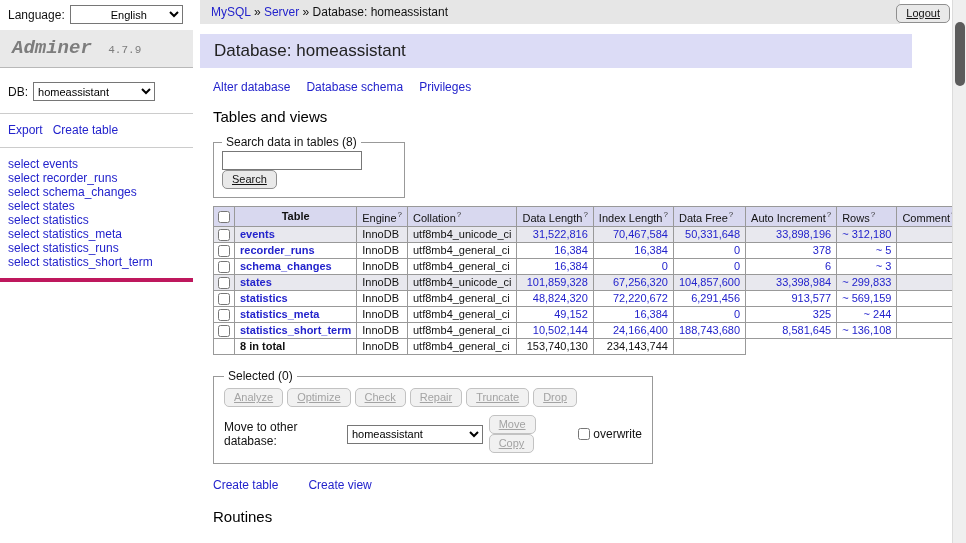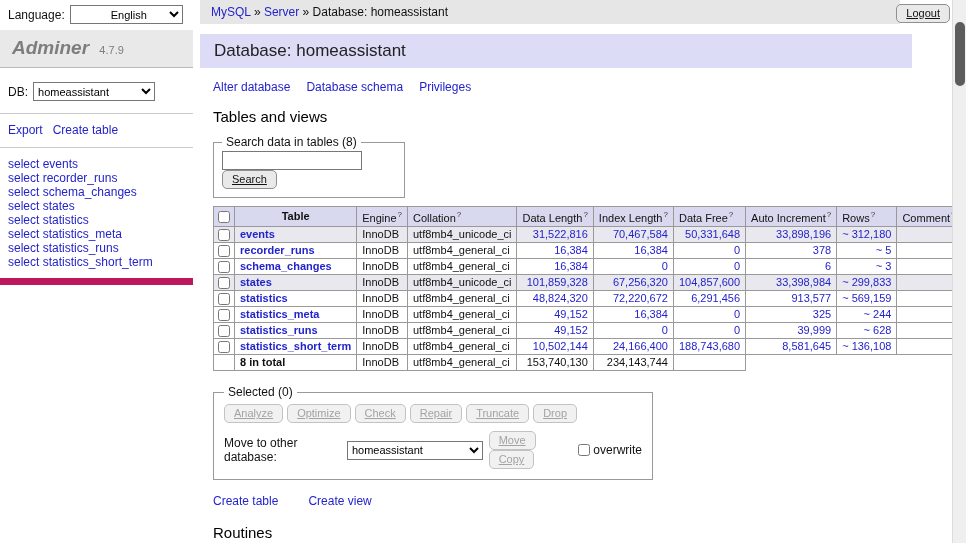--- a/index.html
+++ b/index.html
@@ -25,29 +25,29 @@
     position: absolute; left: 200px; top: 0; width: 700px; height: 24px;
     background: #e6e6e6; line-height: 24px; padding: 0 11px; white-space: nowrap;
   }
   .breadcrumb .sep { color: #111; }
   .logout { position: absolute; top: 4px; right: 16px; }
 
   
   .sidebar { position: absolute; left: 0; top: 30px; width: 193px; bottom: 0; }
   .sidebar h1 {
     margin: 0; padding: 7px 12px 8px; background: #e9e9e9; border-bottom: 1px solid #b8b8b8;
-    font-size: 19px; font-weight: bold; font-style: italic; color: #7d7d7d;
+    font-size: 19px; font-weight: bold; font-style: italic; color: #7d7d7d; font-family: Liberation Mono, monospace;
   }
   .sidebar h1 .ver { font-size: 11px; font-weight: normal; font-style: normal; margin-left: 5px; }
   .db-row { padding: 14px 8px 12px; border-bottom: 1px solid #ccc; display: flex; align-items: center; gap: 5px; }
   .db-row select { width: 122px; }
   .actions { padding: 9px 8px; border-bottom: 1px solid #ccc; }
   .action-line { line-height: 15px; }
   .action-line a { margin-right: 10px; }
-  .tables-list { padding: 9px 8px; border-bottom: 7px solid #be185d; }
+  .tables-list { padding: 9px 8px; border-bottom: 4px solid #be185d; }
   .tbl-link { display: block; line-height: 14px; }
 
   
   .content { position: absolute; left: 200px; top: 24px; width: 712px; }
   h2 {
     margin: 10px 0 0; padding: 7px 14px; background: #dcdcf6;
     font-size: 17px; font-weight: normal; color: #222;
   }
   .db-links { margin: 12px 0 0 13px; }
   .db-links a { margin-right: 16px; }
@@ -225,32 +225,20 @@
           <td>utf8mb4_general_ci</td>
           <td class="num"><a href="javascript:void(0)">49,152</a></td>
           <td class="num"><a href="javascript:void(0)">16,384</a></td>
           <td class="num"><a href="javascript:void(0)">0</a></td>
           <td class="num"><a href="javascript:void(0)">325</a></td>
           <td class="num"><a href="javascript:void(0)">~ 244</a></td>
           <td></td>
         </tr>
         <tr>
           <td class="chk"><input type="checkbox" style=""></td>
-          <th class="name"><a href="javascript:void(0)">statistics_runs</a></th>
-          <td>InnoDB</td>
-          <td>utf8mb4_general_ci</td>
-          <td class="num"><a href="javascript:void(0)">49,152</a></td>
-          <td class="num"><a href="javascript:void(0)">0</a></td>
-          <td class="num"><a href="javascript:void(0)">0</a></td>
-          <td class="num"><a href="javascript:void(0)">39,999</a></td>
-          <td class="num"><a href="javascript:void(0)">~ 628</a></td>
-          <td></td>
-        </tr>
-        <tr>
-          <td class="chk"><input type="checkbox" style=""></td>
           <th class="name"><a href="javascript:void(0)">statistics_short_term</a></th>
           <td>InnoDB</td>
           <td>utf8mb4_general_ci</td>
           <td class="num"><a href="javascript:void(0)">10,502,144</a></td>
           <td class="num"><a href="javascript:void(0)">24,166,400</a></td>
           <td class="num"><a href="javascript:void(0)">188,743,680</a></td>
           <td class="num"><a href="javascript:void(0)">8,581,645</a></td>
           <td class="num"><a href="javascript:void(0)">~ 136,108</a></td>
           <td></td>
         </tr>

